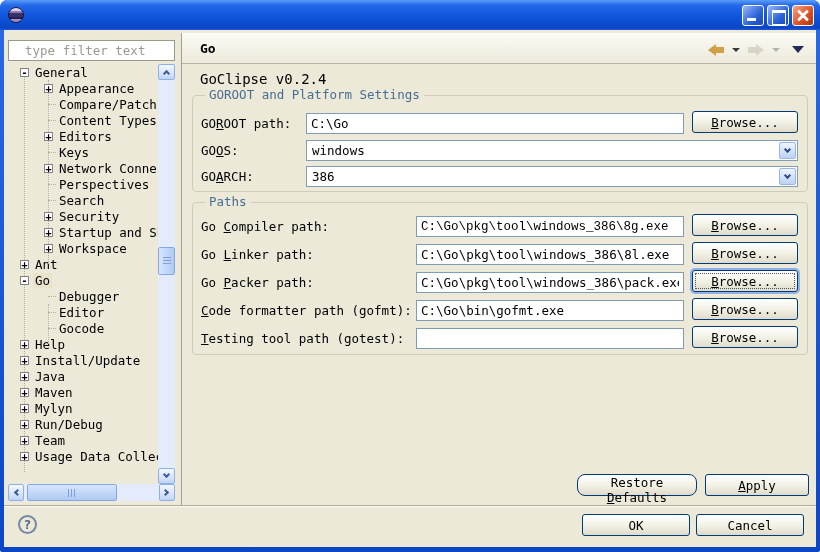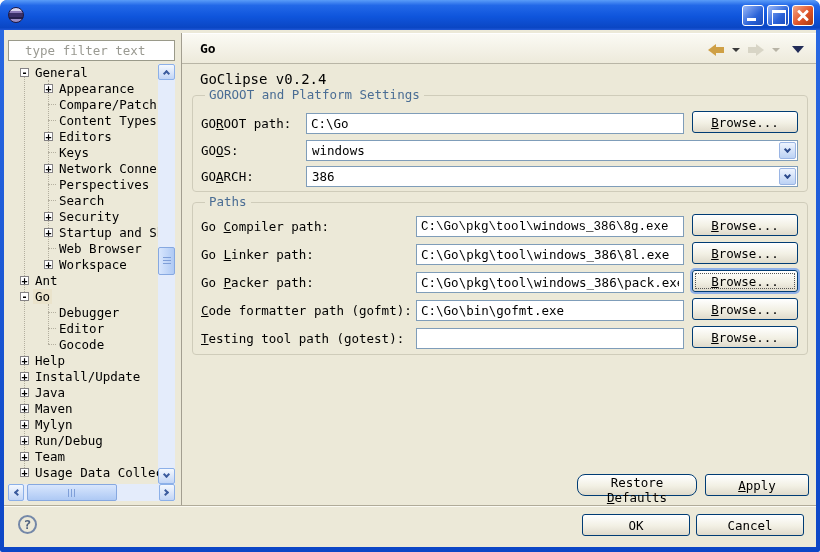--- a/index.html
+++ b/index.html
@@ -156,23 +156,20 @@
         <span class="tlabel">Search</span>
       </div>
     <div class="trow t1">
         <span class="exp">+</span>
         <span class="tlabel">Security</span>
       </div>
     <div class="trow t1">
         <span class="exp">+</span>
         <span class="tlabel">Startup and Shu</span>
       </div>
-    <div class="trow t1 noexp">
-        <span class="tlabel">Web Browser</span>
-      </div>
     <div class="trow t1">
         <span class="exp">+</span>
         <span class="tlabel">Workspace</span>
       </div>
     <div class="trow t0">
         <span class="exp">+</span>
         <span class="tlabel">Ant</span>
       </div>
     <div class="trow t0">
         <span class="exp">-</span>

